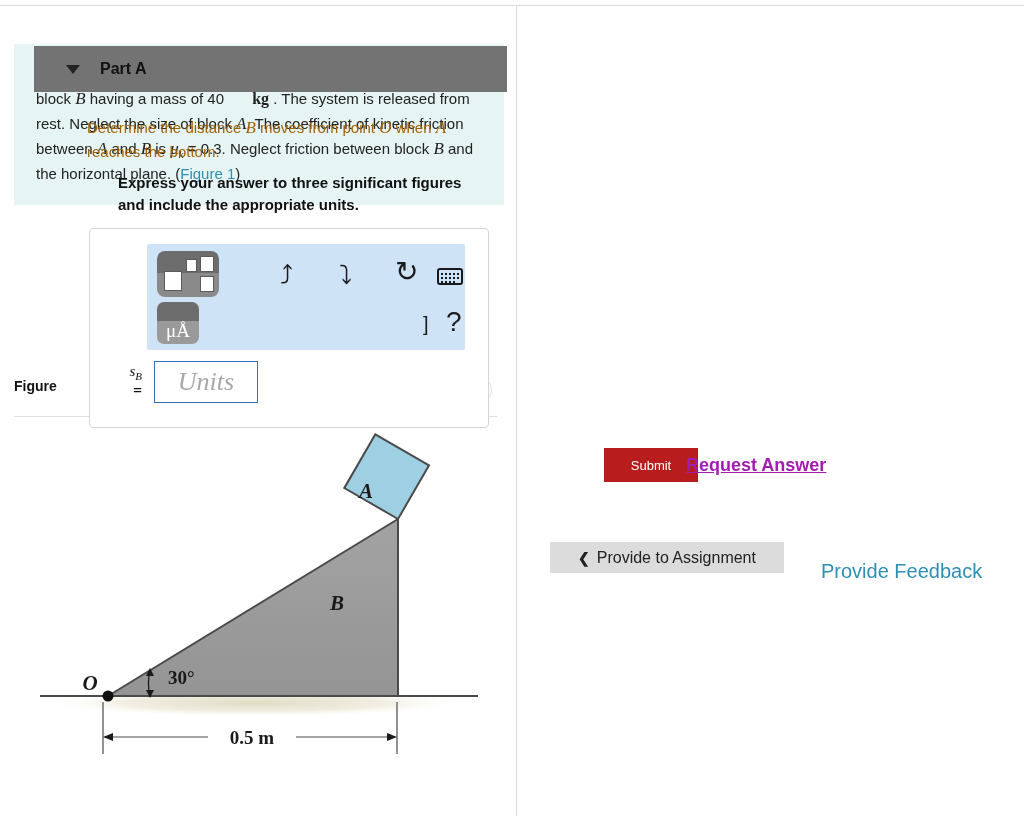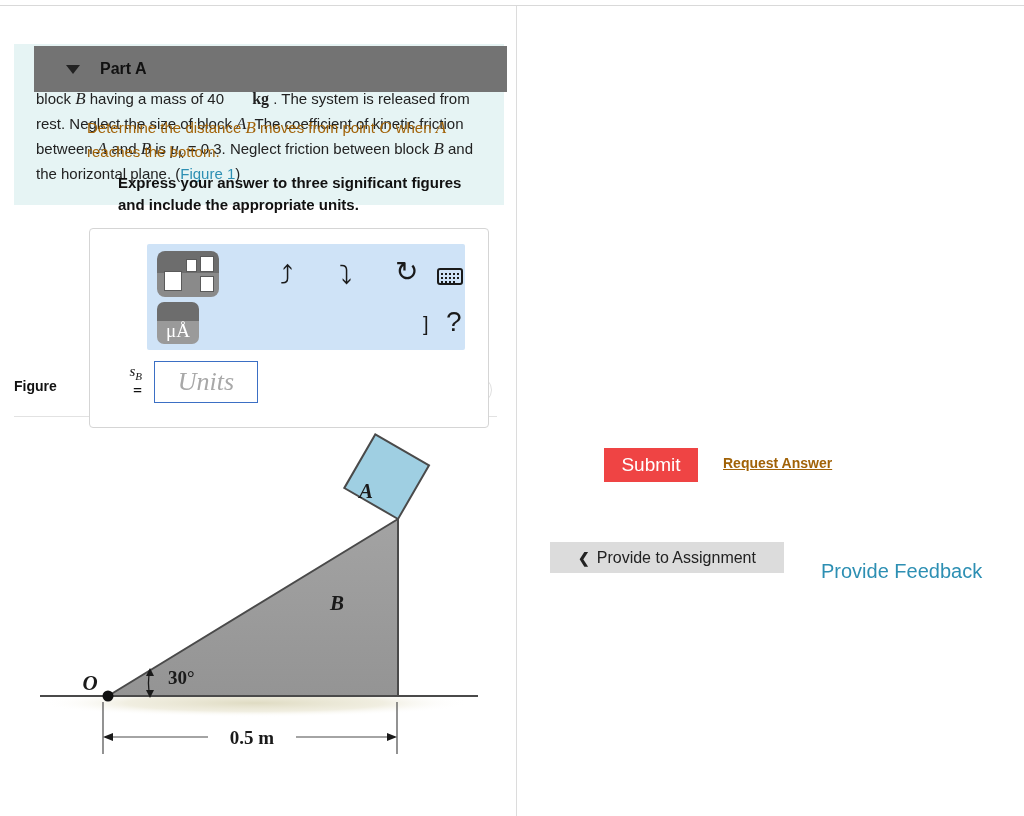--- a/index.html
+++ b/index.html
@@ -283,33 +283,33 @@
     cursor: text;
   }
   .ans-value { width: 129px; }
   .ans-units { width: 104px; margin-left: 2px; }
 
   
   .submit-btn {
     position: absolute;
     left: 604px; top: 448px;
     width: 94px; height: 34px;
-    background: #ef4444;
+    background: #b91c1c;
     color: #fff;
     border: none;
     font-family: "Liberation Sans", sans-serif;
-    font-size: 19px;
+    font-size: 13px;
     cursor: pointer;
   }
   .request-answer {
     position: absolute;
-    left: 723px; top: 455px;
-    font-size: 14px;
+    left: 686px; top: 455px;
+    font-size: 18px;
     font-weight: bold;
-    color: #a16207;
+    color: #a21caf;
     text-decoration: underline;
     cursor: pointer;
   }
 
   .return-btn {
     position: absolute;
     left: 550px; top: 542px;
     width: 234px; height: 31px;
     background: #dcdcdc;
     border: none;

